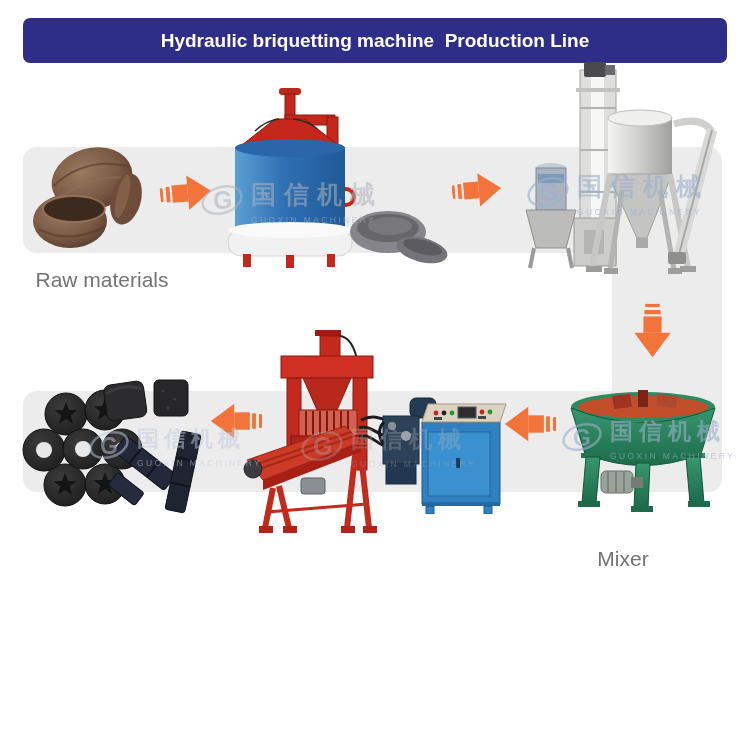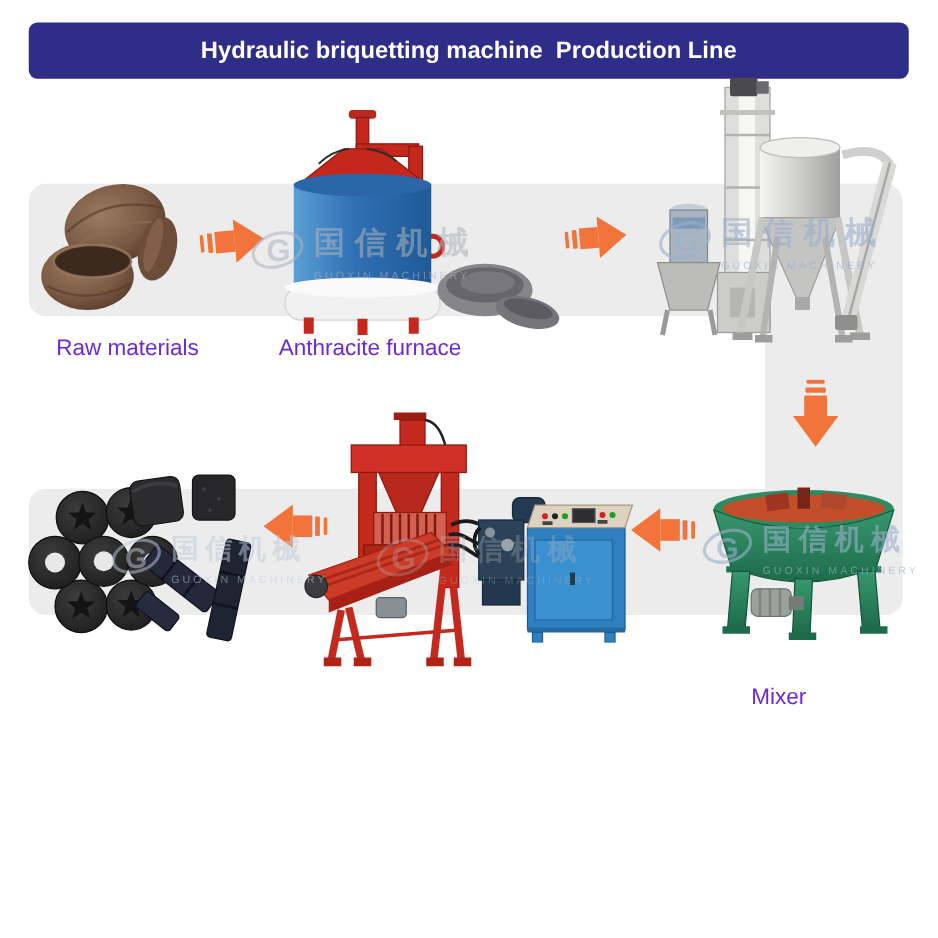--- a/index.html
+++ b/index.html
@@ -17,21 +17,21 @@
   
   .arrow{position:absolute;}
   .arrow svg{display:block;}
   .a-tilt svg{transform:rotate(-5deg);}
   .a-left svg{transform:scaleX(-1);}
   .a-down{display:flex;align-items:center;justify-content:center;}
   .a-down svg{transform:rotate(90deg);}
   
   .machine{position:absolute;}
   
-  .step-label{position:absolute;transform:translateX(-50%);font-size:18px;color:#6d28d9;
+  .step-label{position:absolute;transform:translateX(-50%);font-size:21px;color:#737373;
               white-space:nowrap;z-index:6;}
   
   .wm{position:absolute;display:flex;gap:7px;align-items:flex-start;z-index:5;pointer-events:none;}
   .wm-cn{font-weight:bold;font-size:25px;letter-spacing:8px;line-height:1;white-space:nowrap;}
   .wm-en{font-size:8.5px;letter-spacing:2.4px;margin-top:8px;white-space:nowrap;}
   .wm-gray{color:#aeb3ba;opacity:.55;}
   .wm-blue{color:#9cb0cc;opacity:.6;}
   .wm-light{color:#bfcbdd;opacity:.5;}
   .wm-faint{color:#b4b9c0;opacity:.3;}
   .z3{z-index:3;} .z4{z-index:4;}
@@ -427,16 +427,15 @@
       <ellipse cx="22" cy="18" rx="20" ry="13" fill="none" stroke="currentColor" stroke-width="2.5" transform="rotate(-18 22 18)"></ellipse>
       <text x="13" y="27" font-size="25" font-weight="bold" fill="currentColor">G</text>
     </svg>
     <div class="wm-txt">
       <div class="wm-cn" style="font-size:23px;letter-spacing:6px;">国信机械</div>
       <div class="wm-en">GUOXIN MACHINERY</div>
     </div>
   </div>
 
   <div class="step-label" style="left:102px;top:268px;">Raw materials</div>
-  <div class="step-label" style="left:296px;top:268px;">Anthracite furnace</div>
   <div class="step-label" style="left:623px;top:531px;margin-top:16px;">Mixer</div>
 
 </div>
 
 </body></html>

